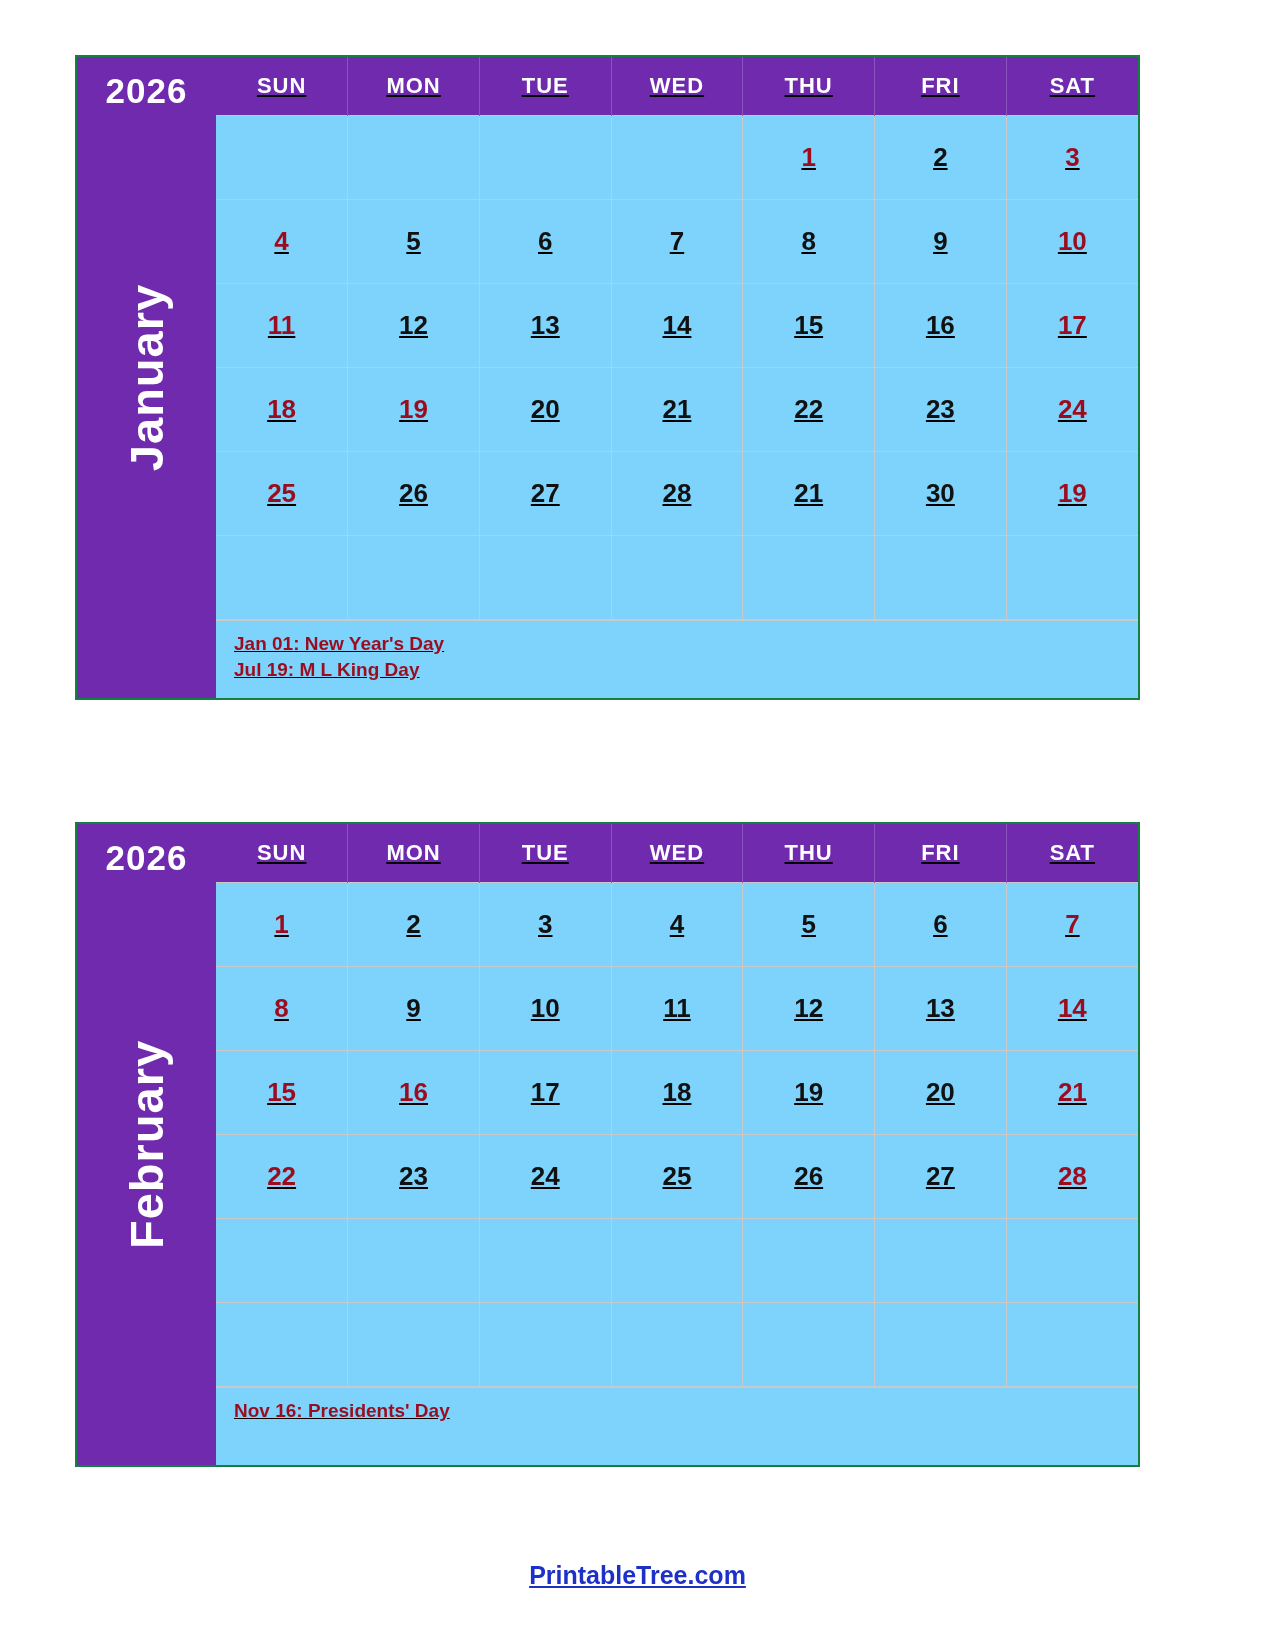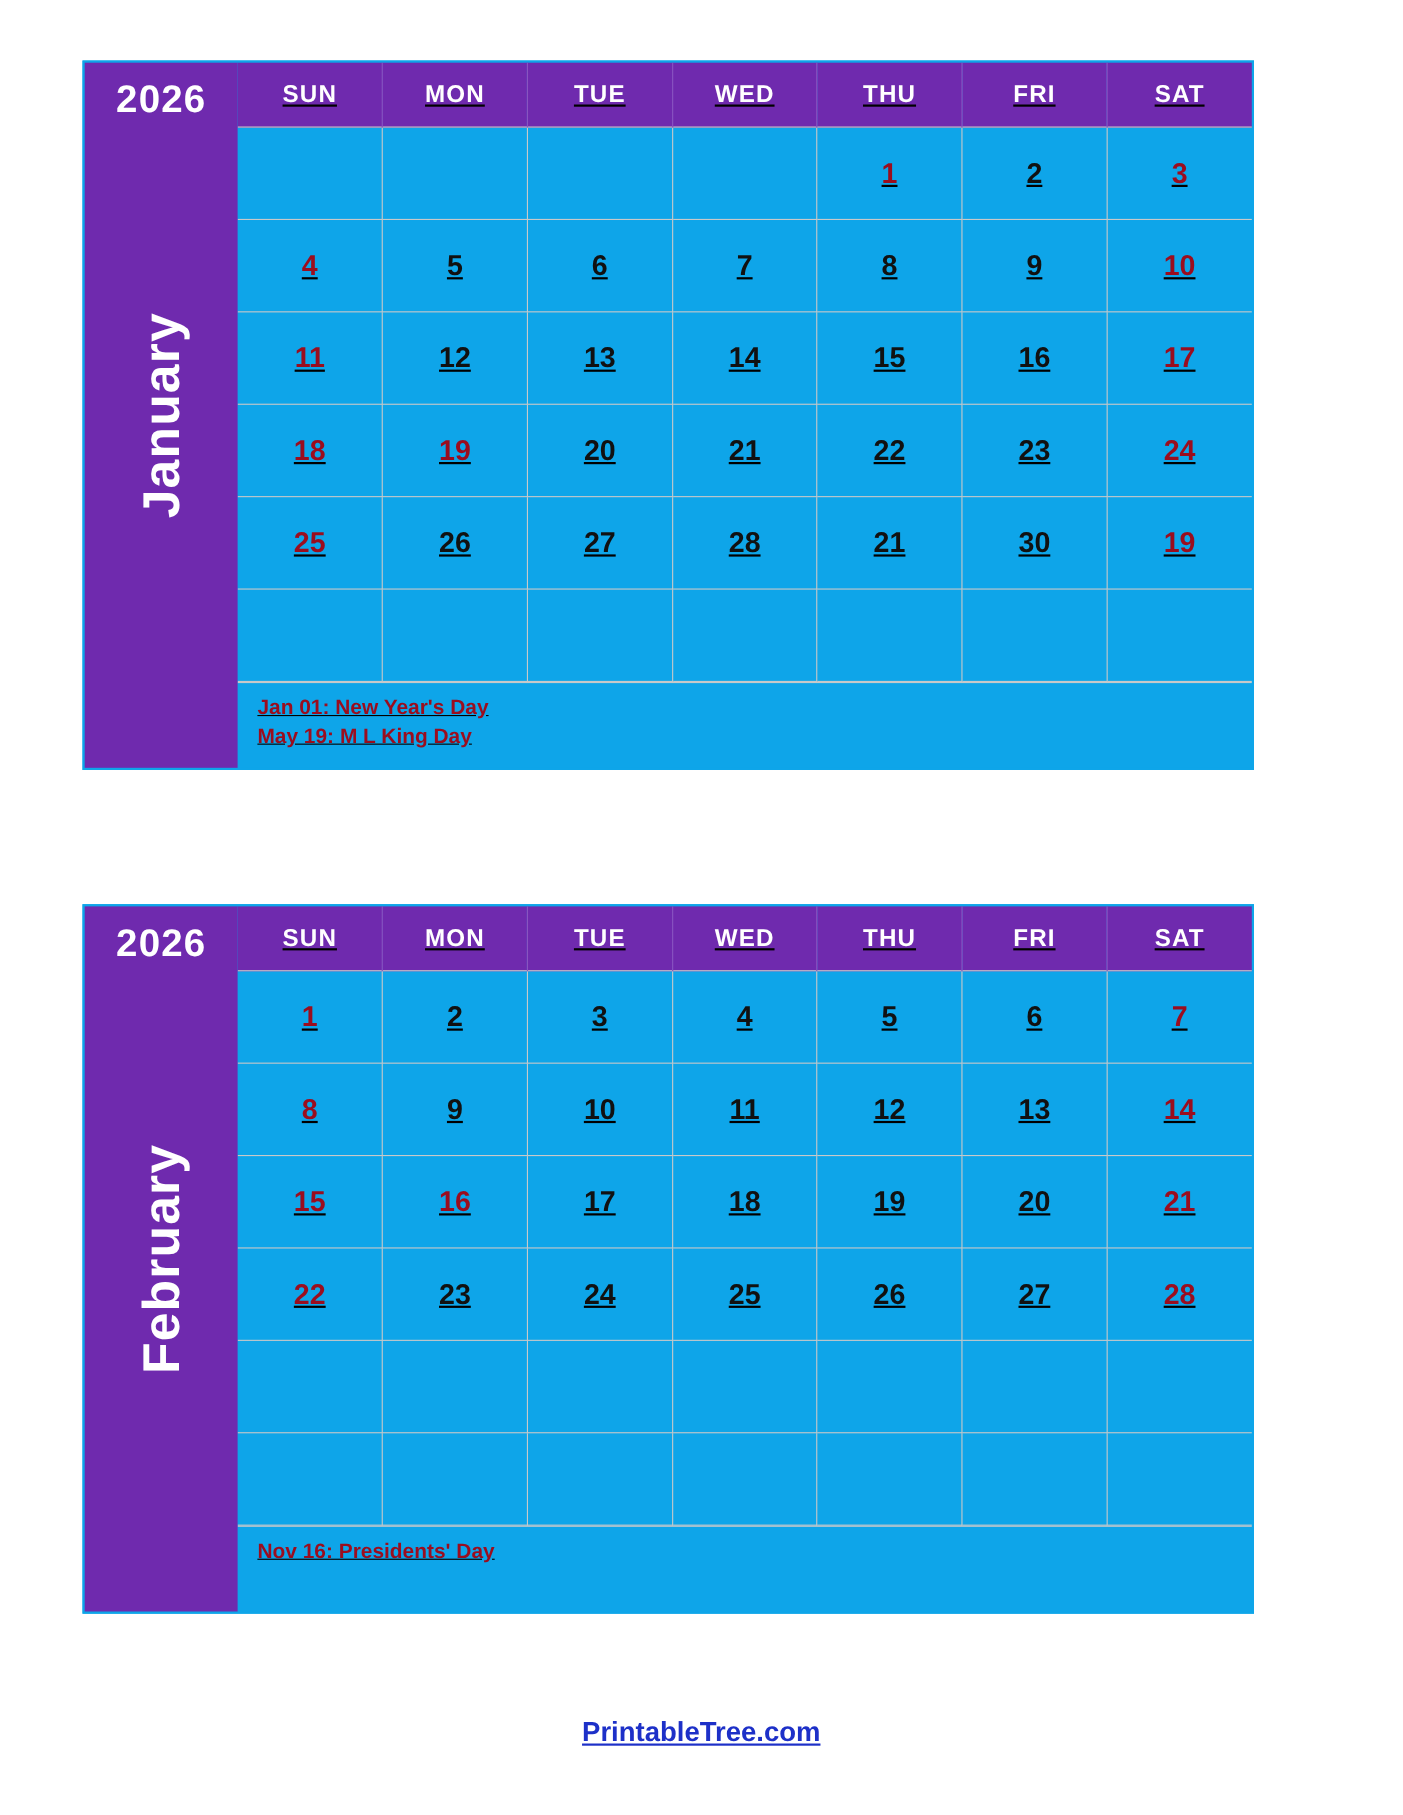--- a/index.html
+++ b/index.html
@@ -17,24 +17,24 @@
     width: 1275px;
     height: 1650px;
     box-sizing: border-box;
     padding: 55px 70px 0 75px;
     position: relative;
   }
 
   
   .month-block {
     position: relative;
-    border: 2px solid #0ea5e9;
+    border: 2px solid #15803d;
     box-sizing: border-box;
     width: 1065px;
-    background: #0ea5e9;
+    background: #7dd3fc;
   }
   .month-block + .month-block {
     margin-top: 122px;
   }
 
   .side-bar {
     position: absolute;
     left: 0;
     top: 0;
     bottom: 0;
@@ -210,21 +210,21 @@
                 <td></td>
                 <td></td>
                 <td></td>
                 <td></td>
                 <td></td>
               </tr>
             </tbody>
           </table>
           <div class="notes">
             <div class="note-line">Jan 01: New Year's Day</div>
-            <div class="note-line">May 19: M L King Day</div>
+            <div class="note-line">Jul 19: M L King Day</div>
           </div>
         </div>
       </div>
       <div class="month-block">
         <div class="side-bar">
           <div class="side-year">2026</div>
           <div class="side-month">February</div>
         </div>
         <div class="grid-area">
           <table class="cal">

